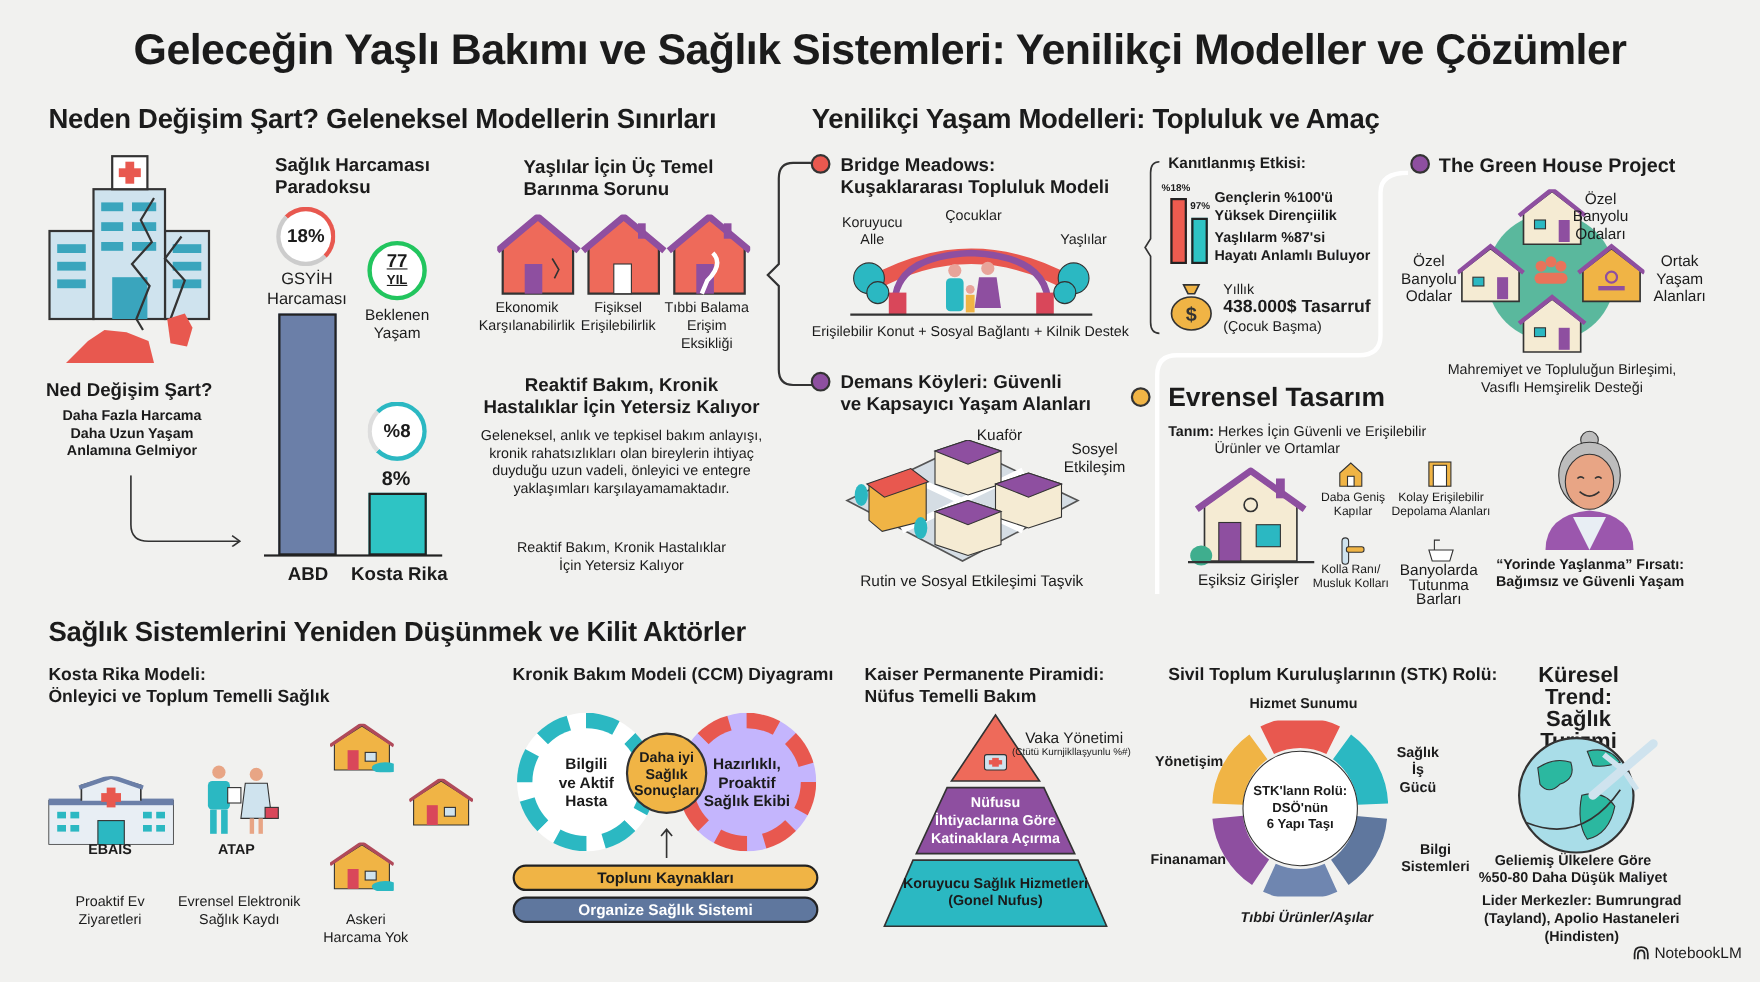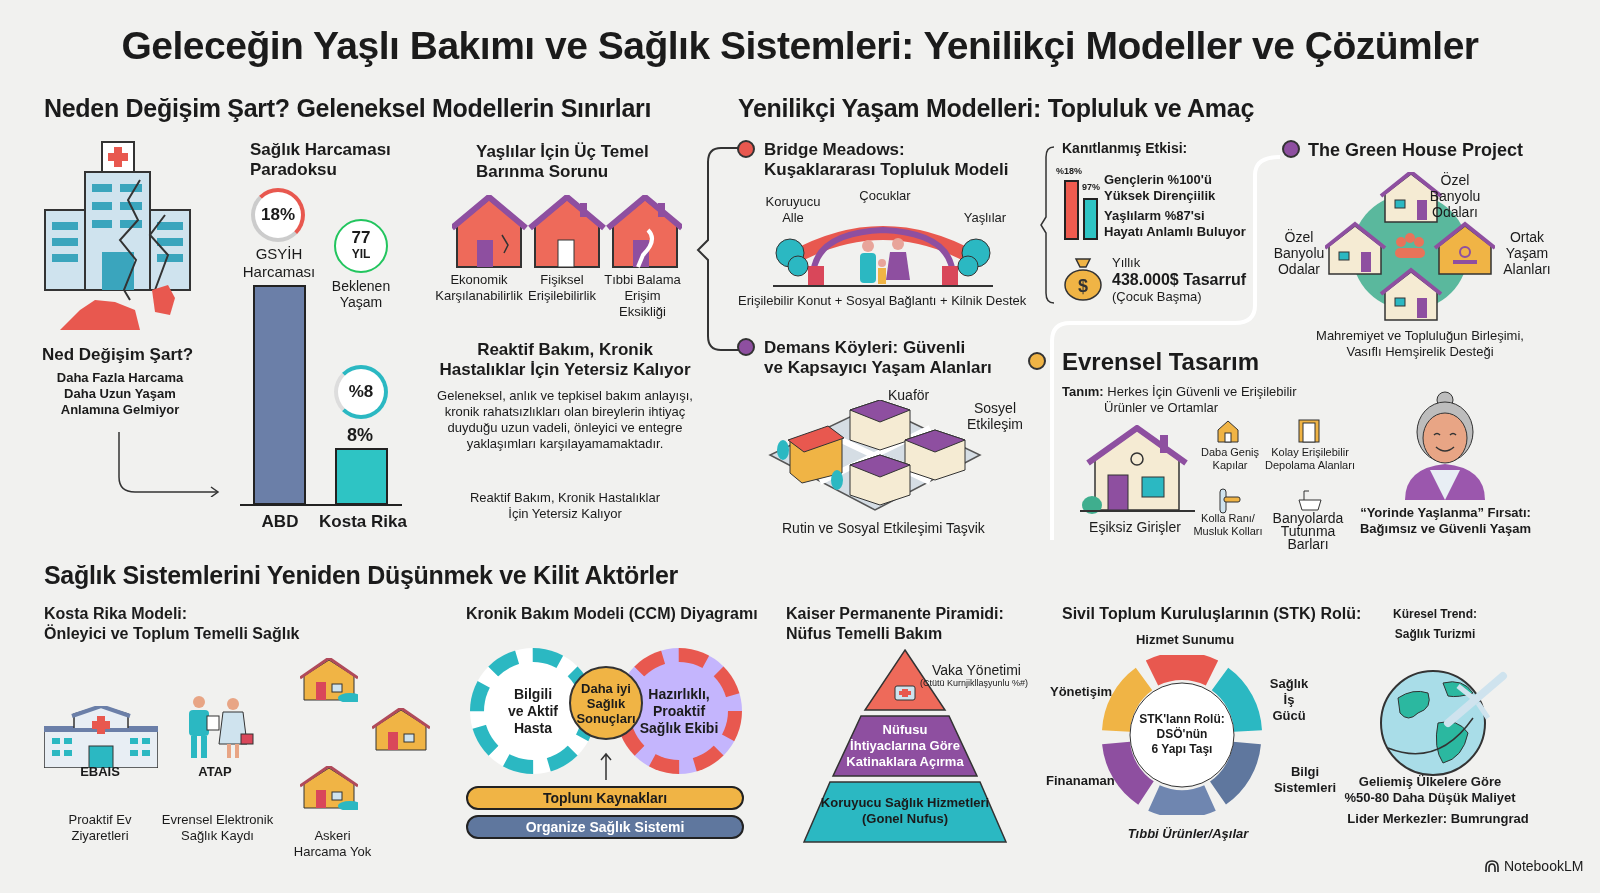--- a/index.html
+++ b/index.html
@@ -86,21 +86,21 @@
 
 <div class="abs sub-title" style="left:250px; top:140px;">
   <div>Sağlık Harcaması</div>
   <div>Paradoksu</div>
 </div>
 <div class="ring" style="left:251px; top:188px; width:54px; height:54px; border:4px solid #ccc; border-top-color:#e8584f; border-right-color:#e8584f; font-size:17px;">18%</div>
 <div class="abs center med b" style="left:240px; top:245px; width:78px; font-weight:normal;">
   <div>GSYİH</div>
   <div>Harcaması</div>
 </div>
-<div class="ring" style="left:334px; top:219px; width:54px; height:54px; border:2px solid #22c55e; flex-direction:column; line-height:17px; font-size:17px;">
+<div class="ring" style="left:334px; top:219px; width:54px; height:54px; border:4px solid #22c55e; flex-direction:column; line-height:17px; font-size:17px;text-decoration:underline;">
   <span>77</span>
   <span style="font-size:12px;">YIL</span>
 </div>
 <div class="abs center small" style="left:318px; top:278px; width:86px; font-size:14px;">
   <div>Beklenen</div>
   <div>Yaşam</div>
 </div>
 <div class="bar" style="left:253px; top:285px; width:53px; height:220px; background:#6b7fa8;"></div>
 <div class="ring" style="left:334px; top:365px; width:54px; height:54px; border:4px solid #2bb8c2; border-left-color:#ddd; font-size:17px;">%8</div>
 <div class="abs center b" style="left:330px; top:425px; width:60px; font-size:18px;">8%</div>
@@ -560,41 +560,42 @@
   <div>DSÖ'nün</div>
   <div>6 Yapı Taşı</div>
 </div>
 <div class="abs center small b" style="left:1130px; top:632px; width:110px;">Hizmet Sunumu</div>
 <div class="abs center small b" style="left:1266px; top:676px; width:46px;">Sağlık İş Gücü</div>
 <div class="abs center small b" style="left:1270px; top:764px; width:70px;">Bilgi Sistemleri</div>
 <div class="abs center small b" style="left:1118px; top:826px; width:140px;font-style:italic;">Tıbbi Ürünler/Aşılar</div>
 <div class="abs small b" style="left:1046px; top:773px;">Finanaman</div>
 <div class="abs small b" style="left:1050px; top:684px;">Yönetişim</div>
 
-<div class="abs center sub-title" style="left:1370px; top:604px; width:130px; font-size:12px;">
+<div class="abs center sub-title" style="left:1370px; top:604px; width:130px; font-size:20px;">
   <div>Küresel Trend:</div>
   <div>Sağlık Turizmi</div>
 </div>
 <div class="abs" style="left:1378px; top:668px;">
   <svg width="130" height="110" viewBox="0 0 130 110">
     <circle cx="55" cy="55" r="52" fill="#a9dde8" stroke="#333" stroke-width="2"></circle>
     <path d="M20 30 Q35 20 50 25 Q55 40 40 45 Q30 55 22 45 Z" fill="#2bb8a0" stroke="#333"></path>
     <path d="M60 55 Q80 50 90 65 Q85 90 65 95 Q55 80 60 55 Z" fill="#2bb8a0" stroke="#333"></path>
     <path d="M65 15 Q85 10 95 25 Q80 30 70 28 Z" fill="#2bb8a0" stroke="#333"></path>
     <path d="M10 80 Q60 100 95 50" stroke="#333" stroke-width="1.5" fill="none"></path>
     <path d="M70 55 L125 8" stroke="#cfe3ee" stroke-width="8" stroke-linecap="round"></path>
     <path d="M95 30 L80 18 M100 35 L110 50" stroke="#cfe3ee" stroke-width="5"></path>
   </svg>
 </div>
 <div class="abs center small b" style="left:1340px; top:774px; width:180px;">
   <div>Geliemiş Ülkelere Göre</div>
   <div>%50-80 Daha Düşük Maliyet</div>
 </div>
 <div class="abs center small b" style="left:1318px; top:811px; width:240px;">
   <div>Lider Merkezler: Bumrungrad</div>
+  <div>(Tayland), Apolio Hastaneleri (Hindisten)</div>
 </div>
 
 <div class="abs" style="left:1484px; top:858px; display:flex; align-items:center; gap:4px;">
   <svg width="16" height="14">
       <path d="M2 13 L2 8 Q2 2 8 2 Q14 2 14 8 L14 13 M5 13 L5 9 Q5 5 8 5 Q11 5 11 9 L11 13" stroke="#222" stroke-width="1.6" fill="none"></path>
     </svg>
   <span style="font-size:14px;">NotebookLM</span>
 </div>
 
 </body></html>

